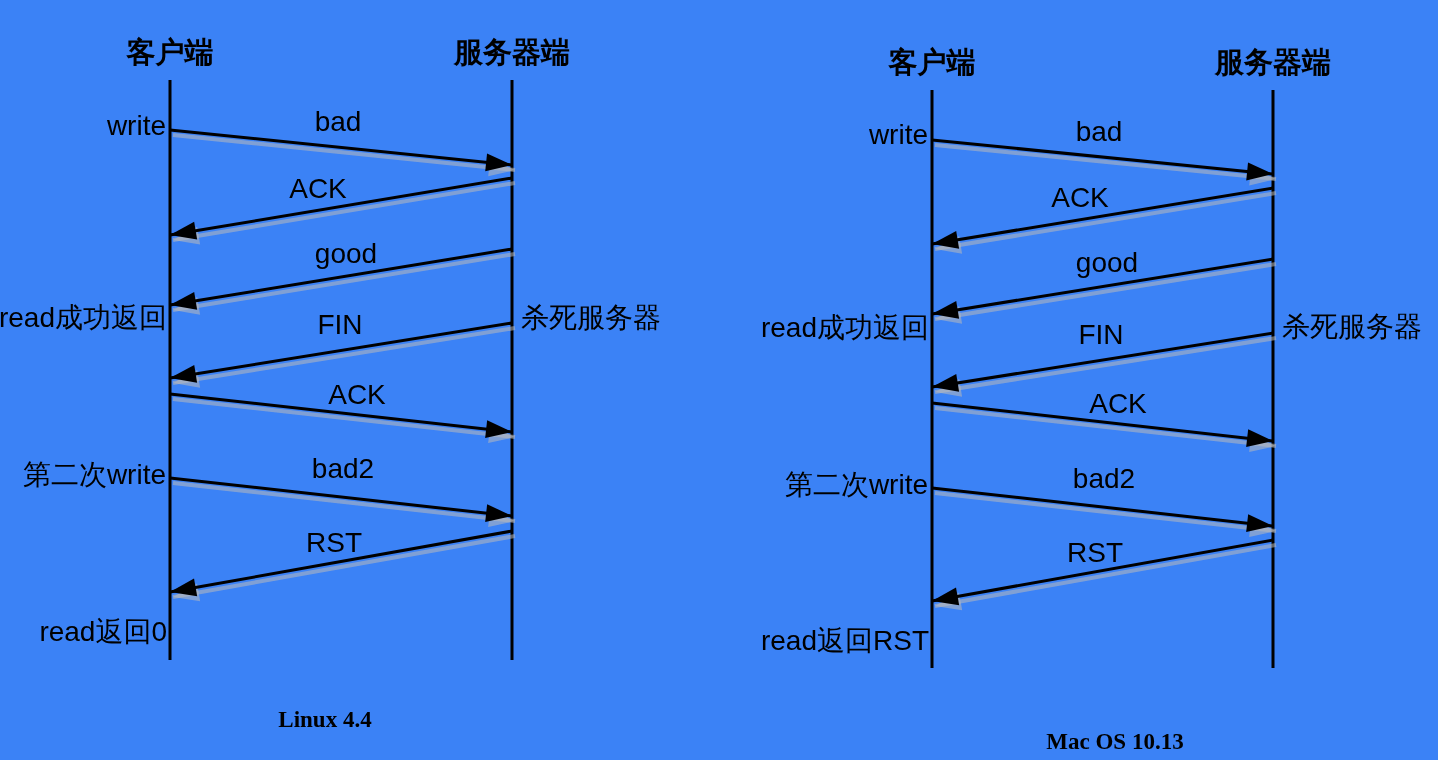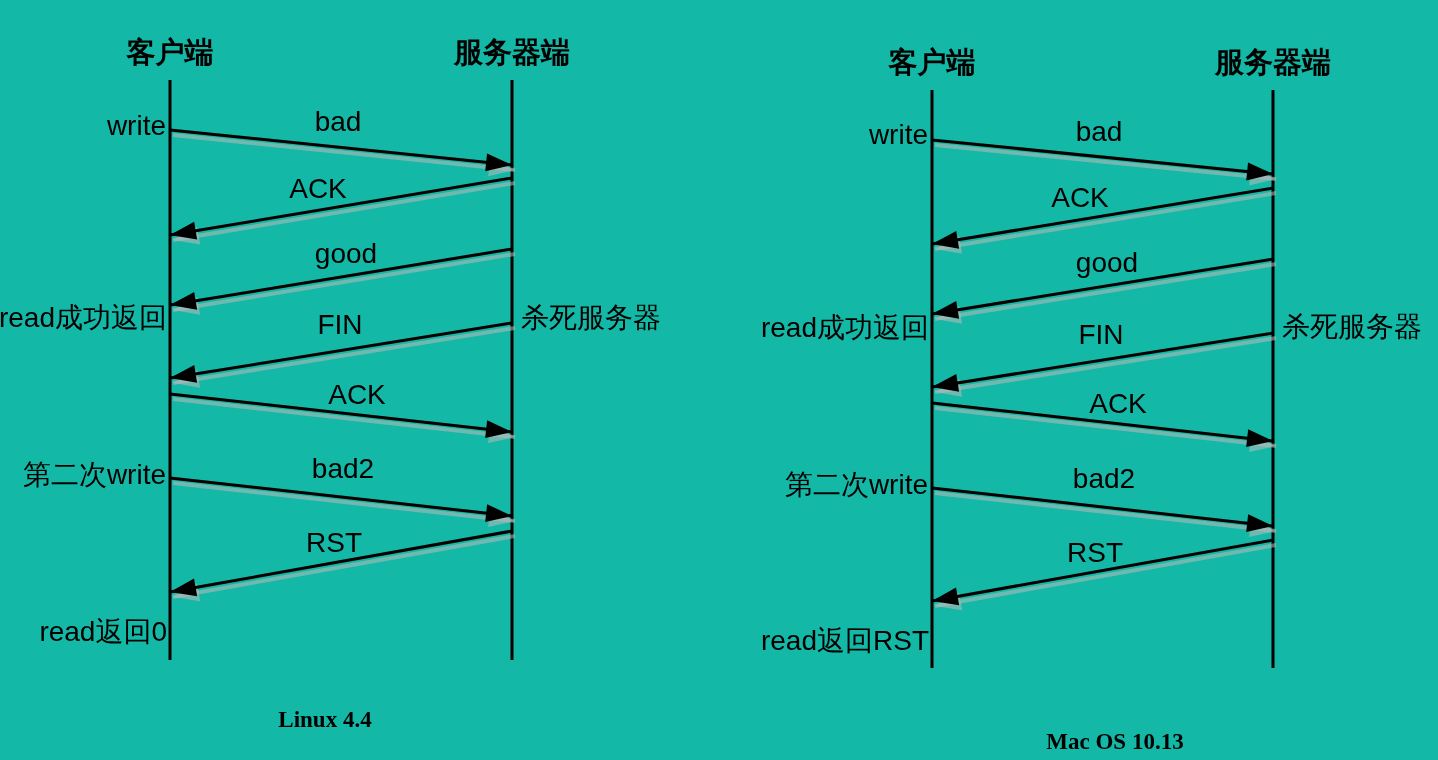--- a/index.html
+++ b/index.html
@@ -4,21 +4,21 @@
 <style>
   html, body {
     margin: 0;
     padding: 0;
     background: #ffffff;
   }
   #page {
     position: relative;
     width: 1438px;
     height: 760px;
-    background: #14b8a6;
+    background: #3b82f6;
     overflow: hidden;
     font-family: "Liberation Sans", sans-serif;
   }
   .diagram {
     position: absolute;
     top: 0;
     height: 760px;
   }
   #diagram-linux { left: 0; width: 720px; }
   #diagram-mac   { left: 718px; width: 720px; }

